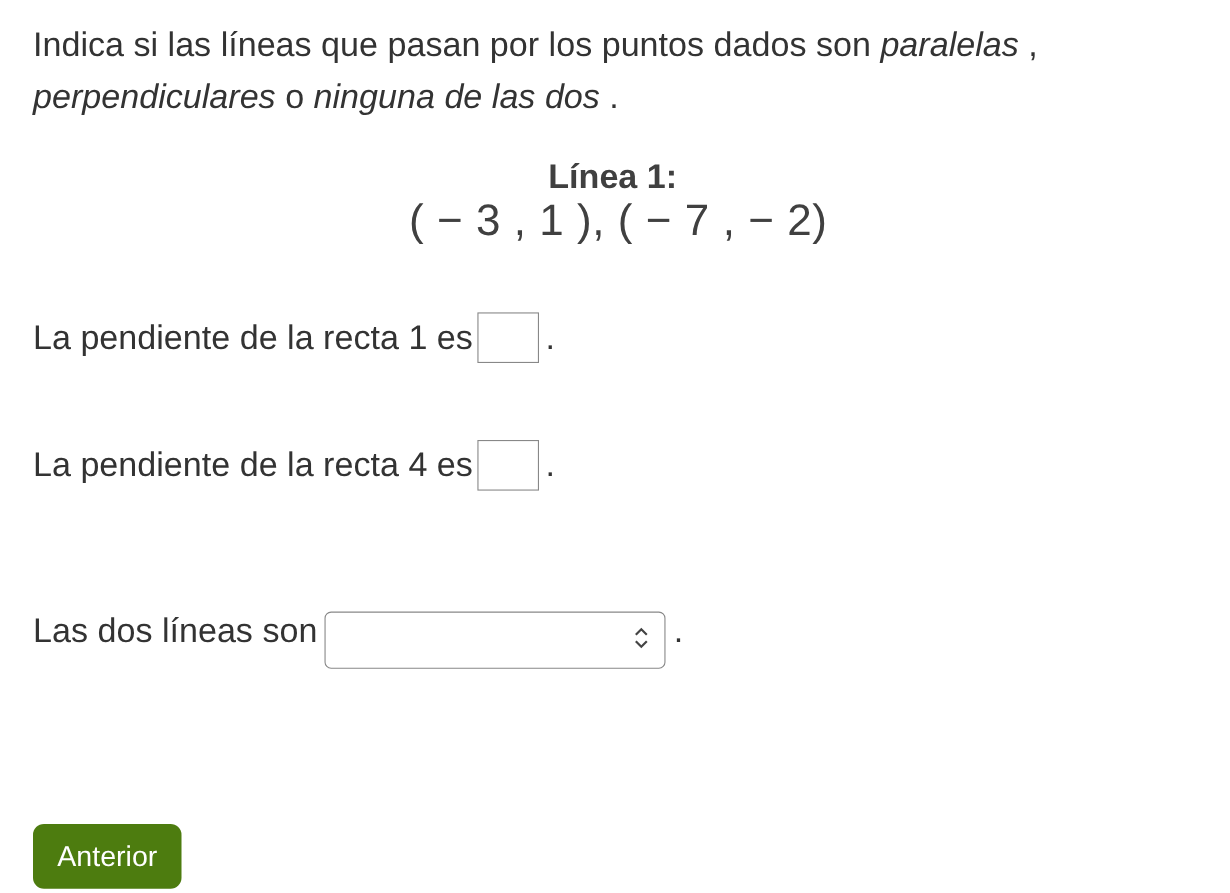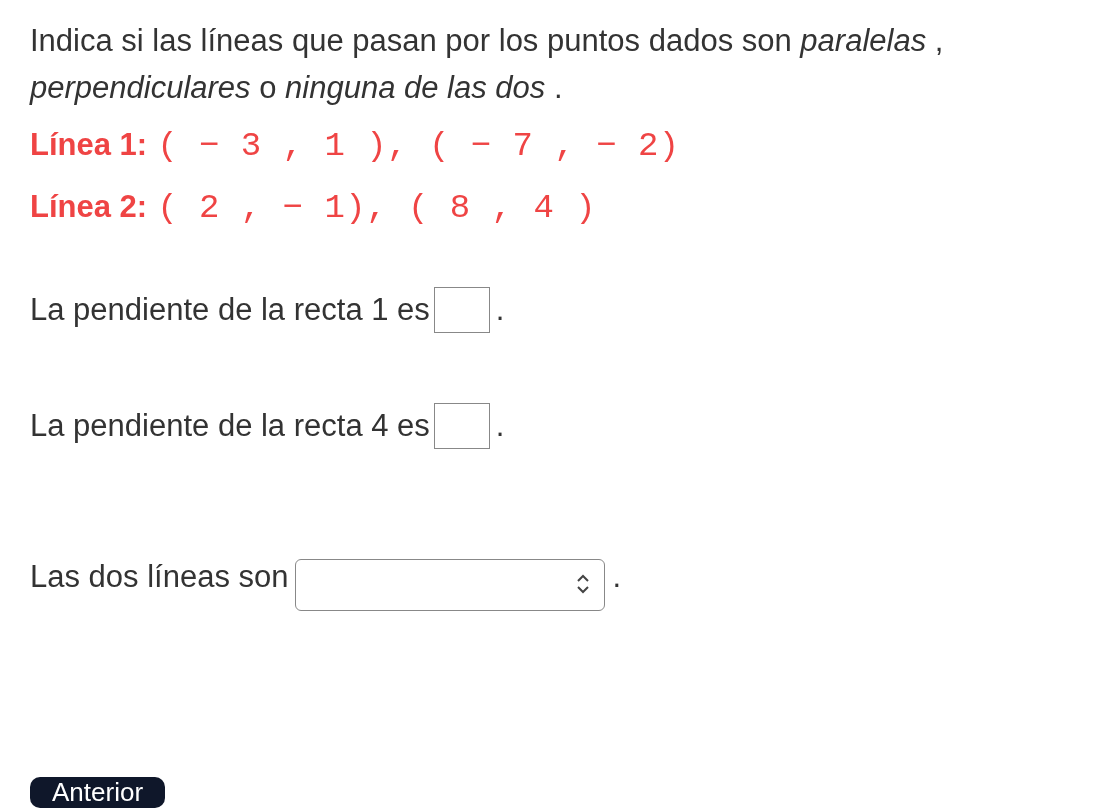--- a/index.html
+++ b/index.html
@@ -15,39 +15,41 @@
     color: #333333;
     position: relative;
   }
   .content {
     padding: 18px 24px 0 30px;
   }
   .instruction {
     font-size: 31px;
     line-height: 1.5;
     color: #333;
-    margin-bottom: 16px;
+    margin-bottom: 32px;
   }
   .italic {
     font-style: italic;
   }
   .line-row {
     font-size: 31px;
     margin-bottom: 24px;
-    color: #ef4444;
+    color: #404040;
     display: flex;
+    align-items: center;
     flex-wrap: wrap;
+    flex-direction: column;
   }
   .line-label {
     font-weight: 700;
     margin-right: 10px;
   }
   .math {
-    font-family: Liberation Mono, monospace;
-    font-size: 34px;
+    font-family: Liberation Sans, sans-serif;
+    font-size: 40px;
     letter-spacing: 0.5px;
   }
   .answer-row {
     font-size: 31px;
     color: #333;
     margin-top: 70px;
     display: flex;
     align-items: center;
     flex-wrap: wrap;
   }
@@ -98,47 +100,43 @@
     font-size: 31px;
     color: #333;
     margin-top: 110px;
     display: flex;
     align-items: flex-start;
   }
   .anterior-btn {
     position: absolute;
     left: 30px;
     bottom: 4px;
-    background: #0f172a;
+    background: #4d7c0f;
     color: #fff;
     font-size: 26px;
-    padding: 0 22px;
+    padding: 14px 22px;
     border-radius: 10px;
     border: none;
     cursor: pointer;
   }
 </style>
 </head>
 <body>
 
 <div class="content">
 
   <div class="instruction">
     <span>Indica si las líneas que pasan por los puntos dados son </span><span class="italic">paralelas </span><span>, </span><span class="italic">perpendiculares</span><span> o </span><span class="italic">ninguna de las dos </span><span>.</span>
   </div>
 
   <div class="line-row">
     <span class="line-label">Línea 1:</span>
     <span class="math">( − 3 , 1  ), ( − 7 , − 2)</span>
   </div>
 
-  <div class="line-row">
-    <span class="line-label">Línea 2:</span>
-    <span class="math">( 2 , − 1), ( 8 , 4  )</span>
-  </div>
 
   <div class="answer-row first">
     <span>La pendiente de la recta 1 es</span>
     <input type="text" class="input-box" value="" style="">
     <span class="period">.</span>
   </div>
 
   <div class="answer-row">
     <span>La pendiente de la recta 4 es</span>
     <input type="text" class="input-box" value="" style="">

